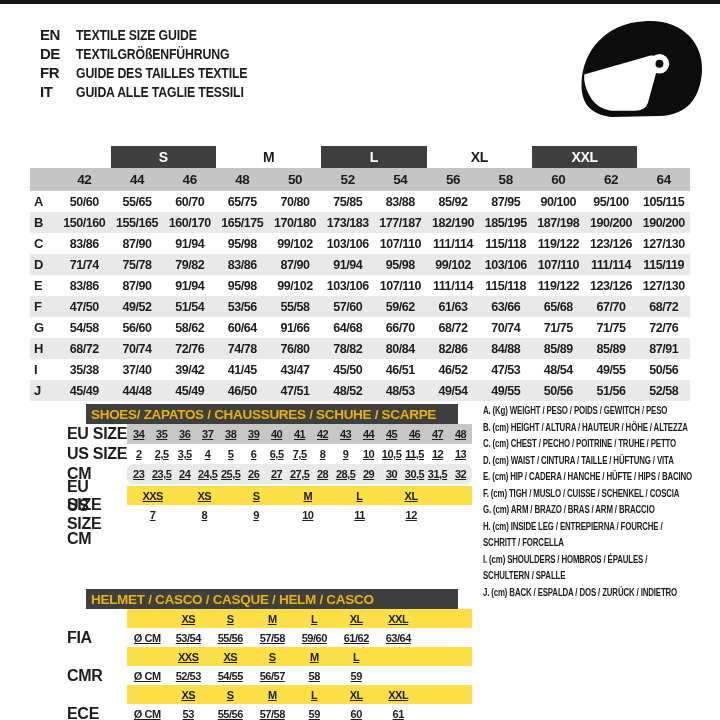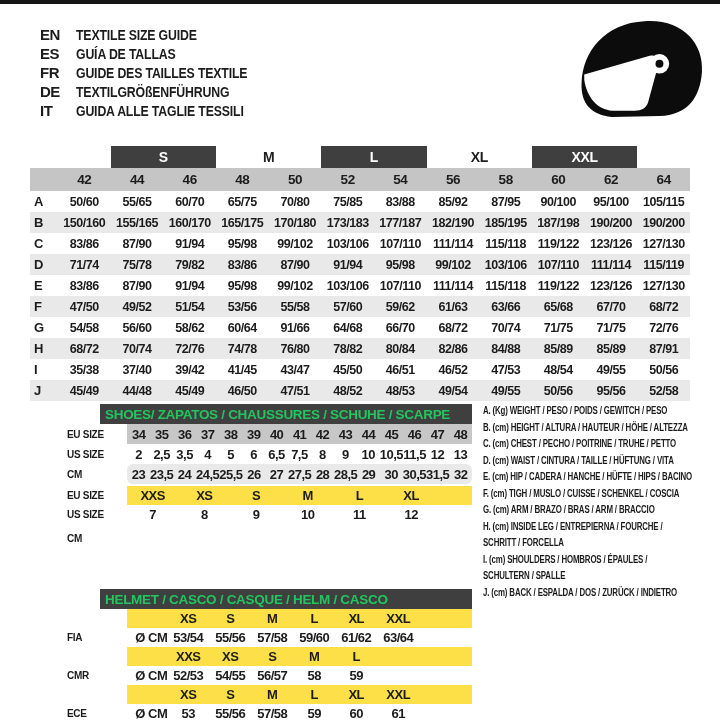--- a/index.html
+++ b/index.html
@@ -23,31 +23,31 @@
   .mt-group{display:flex;align-items:center;justify-content:center;font-size:14px;letter-spacing:-0.3px;}
   .mt-group.dark{background:#3f3f3f;color:#fff;}
   .mt-nums{height:23px;background:#c5c5c5;align-items:center;text-align:center;font-size:13.5px;letter-spacing:-0.4px;}
   .mt-row{height:21px;align-items:center;text-align:center;font-size:12.5px;letter-spacing:-0.45px;}
   .mt-row.alt{background:#e9e9e9;}
   .mt-rowlabel{text-align:left;padding-left:4px;font-size:13px;}
 
   
   .section{position:absolute;left:35px;width:437px;}
   .sec-shoes{top:404px;} .sec-gloves{top:486px;} .sec-helmet{top:589px;}
-  .sec-header{margin-left:65px;width:372px;height:20px;background:#3f3f3f;color:#22c55e;
+  .sec-header{margin-left:51px;width:372px;height:20px;background:#3f3f3f;color:#eab308;
               display:flex;align-items:center;box-sizing:border-box;padding-left:5px;
               font-size:13.5px;letter-spacing:-0.3px;white-space:nowrap;}
   .srow{display:flex;align-items:stretch;}
-  .srow-label{width:65px;display:flex;align-items:center;font-size:10px;letter-spacing:-0.3px;padding-left:32px;}
+  .srow-label{width:65px;display:flex;align-items:center;font-size:16px;letter-spacing:-0.3px;padding-left:32px;}
   .svals{width:372px;box-sizing:border-box;display:grid;align-items:center;text-align:center;
-         font-size:13px;letter-spacing:-0.5px;}
+         font-size:11px;letter-spacing:-0.5px;text-decoration:underline;}
   .svals.cols15{grid-template-columns:repeat(15,1fr);}
   .svals.cols6{grid-template-columns:repeat(6,1fr);padding-right:35px;}
   .svals.helm{grid-template-columns:40px repeat(6,42px);}
-  .svals .unit{text-align:right;}
+  .svals .unit{text-align:center;}
   .h20{height:20px;} .h19{height:19px;}
   .bg-band{background:#c7c7c7;} .bg-stripe{background:#e9e9e9;border-radius:6px;}
   .bg-light{background:#fde047;} .bg-white{background:#fff;}
   .gap5{margin-top:5px;}
 
   
   .legend{position:absolute;left:483px;top:402px;width:314px;
           transform:scaleX(0.75);transform-origin:0 0;
           font-size:10.5px;line-height:16.5px;letter-spacing:-0.2px;}
   .legend-item{white-space:pre-line;}
@@ -57,30 +57,26 @@
 
 <div class="canvas">
   <div class="topline"></div>
 
   <div class="langs" id="langs">
       <div class="lang-row">
         <div class="lang-code">EN</div>
         <div class="lang-title">TEXTILE SIZE GUIDE</div>
       </div>
       <div class="lang-row">
-        <div class="lang-code">ES</div>
-        <div class="lang-title">GUÍA DE TALLAS</div>
+        <div class="lang-code">DE</div>
+        <div class="lang-title">TEXTILGRÖßENFÜHRUNG</div>
       </div>
       <div class="lang-row">
         <div class="lang-code">FR</div>
         <div class="lang-title">GUIDE DES TAILLES TEXTILE</div>
-      </div>
-      <div class="lang-row">
-        <div class="lang-code">DE</div>
-        <div class="lang-title">TEXTILGRÖßENFÜHRUNG</div>
       </div>
       <div class="lang-row">
         <div class="lang-code">IT</div>
         <div class="lang-title">GUIDA ALLE TAGLIE TESSILI</div>
       </div>
     </div>
 
   <svg class="helmet-icon" viewBox="0 0 150 122" xmlns="http://www.w3.org/2000/svg">
     <path d="M80 6 C 36 8 10 40 9 76 C 8 100 21 112 43 114 L 97 113 C 129 112 143 92 145 63 C 147 30 122 3 80 6 Z" fill="#0c0c0c"></path>
     <path d="M12 66 L 86 45 C 93 43 98 48 96 54 L 84 98 C 82 104 77 107 69 107 L 44 107 C 27 106 15 92 12 72 Z" fill="#ffffff"></path>
@@ -251,21 +247,21 @@
         <div>45/49</div>
         <div>44/48</div>
         <div>45/49</div>
         <div>46/50</div>
         <div>47/51</div>
         <div>48/52</div>
         <div>48/53</div>
         <div>49/54</div>
         <div>49/55</div>
         <div>50/56</div>
-        <div>95/56</div>
+        <div>51/56</div>
         <div>52/58</div>
       </div>
     </div>
 
   <div class="section sec-shoes">
     <div class="sec-header">
       <span>SHOES/ ZAPATOS / CHAUSSURES / SCHUHE / SCARPE</span>
     </div>
     <div id="shoesRows">
         <div class="srow h20">

